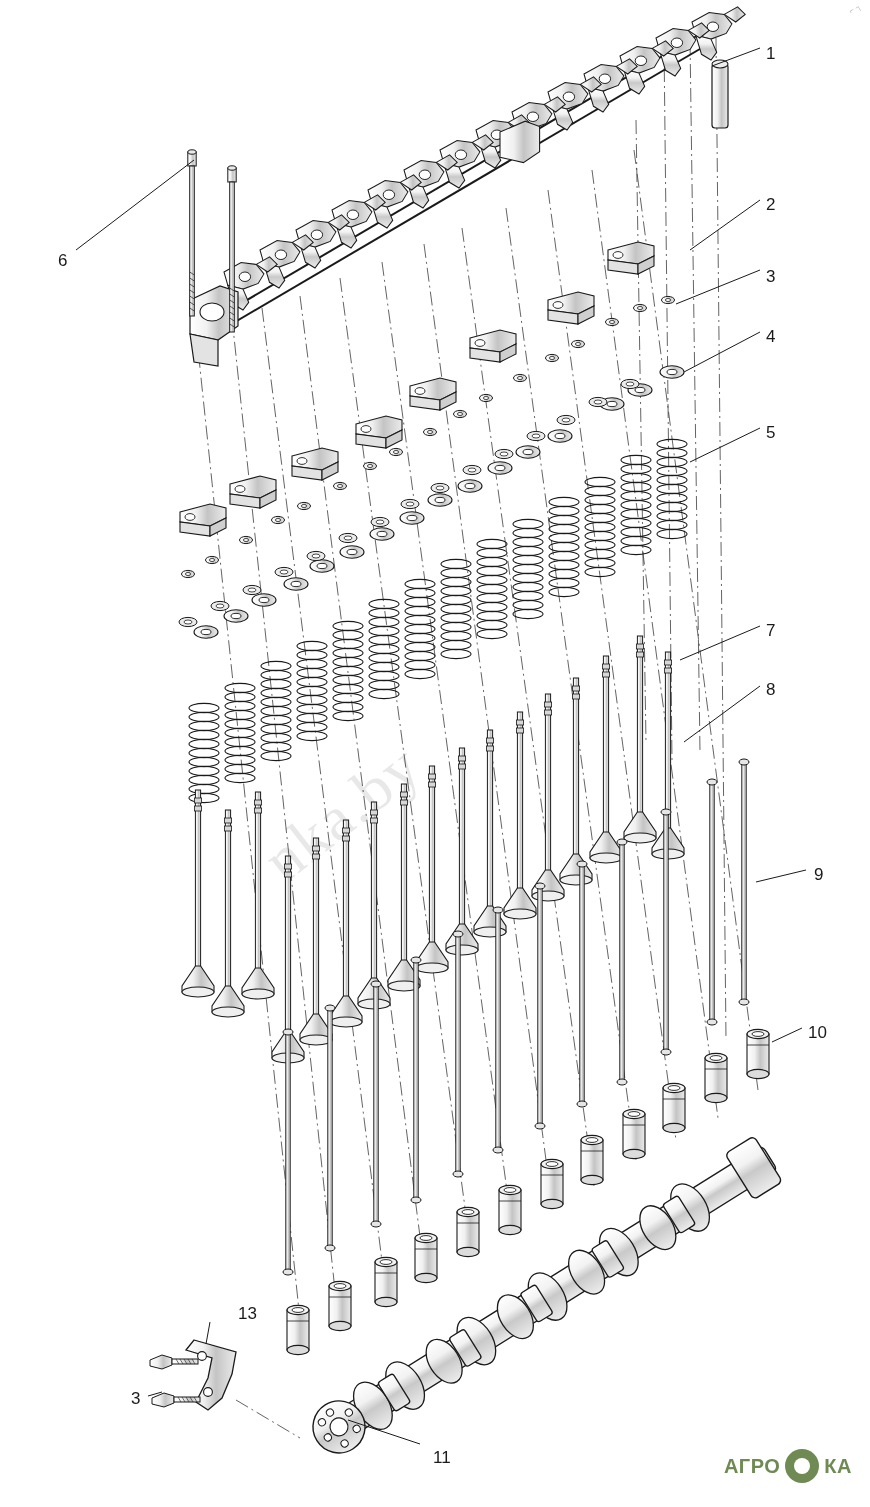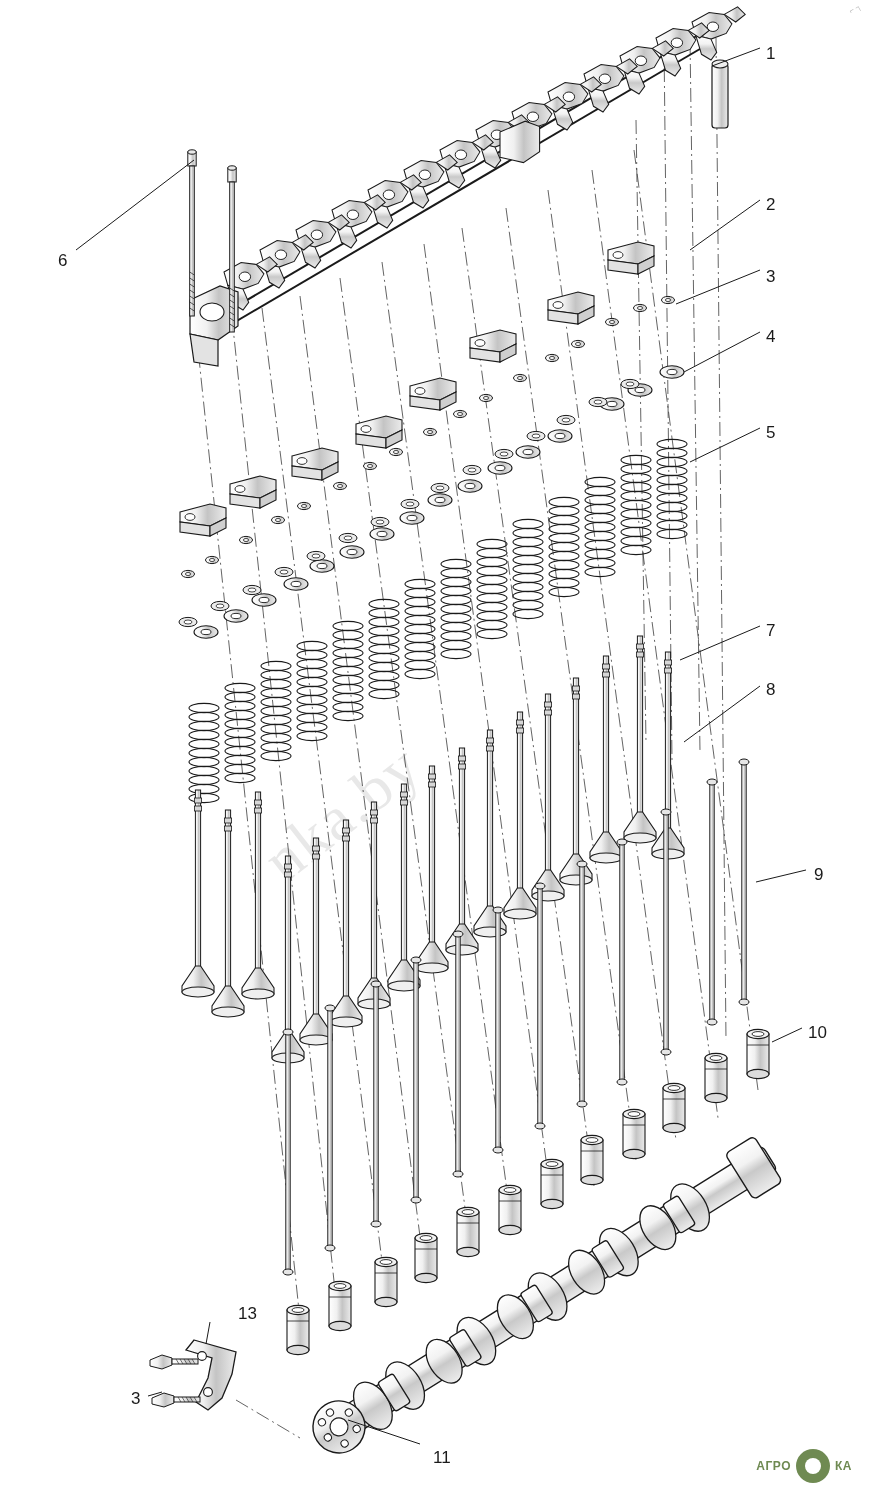--- a/index.html
+++ b/index.html
@@ -39,21 +39,21 @@
   .logo {
     position: absolute;
     right: 18px;
     bottom: 24px;
     display: flex;
     align-items: center;
     gap: 5px;
   }
   .logo-text {
     font-family: "Liberation Sans", sans-serif;
-    font-size: 12px;
+    font-size: 20px;
     font-weight: bold;
     color: #6f8a52;
     letter-spacing: 0.5px;
   }
   .logo-badge {
     width: 34px;
     height: 34px;
     border-radius: 50%;
     background: #6f8a52;
     position: relative;

